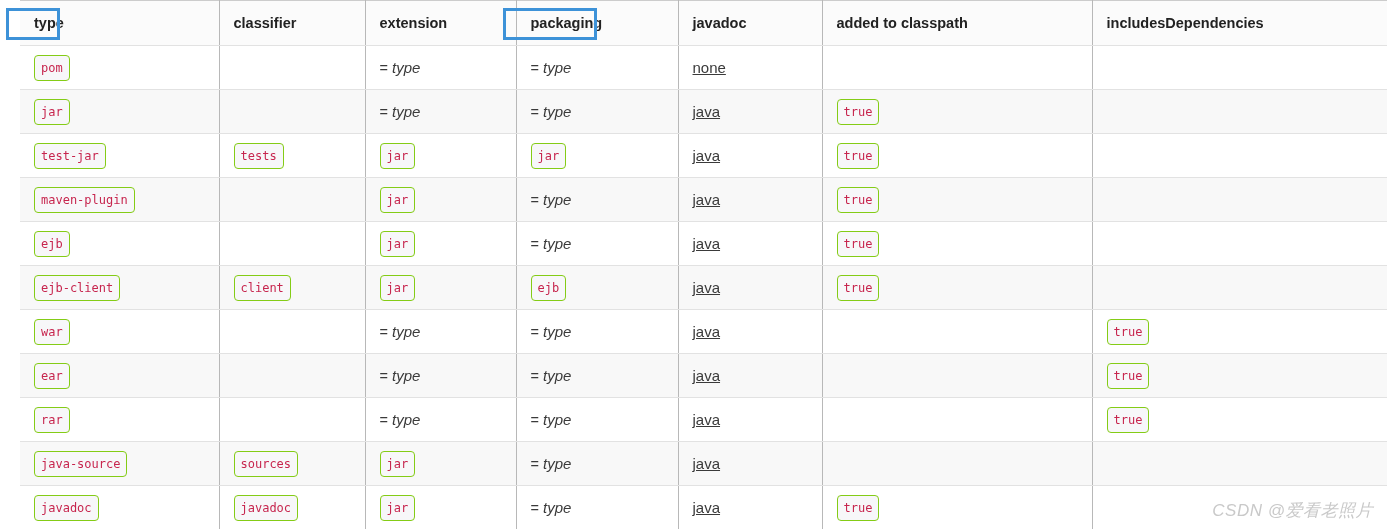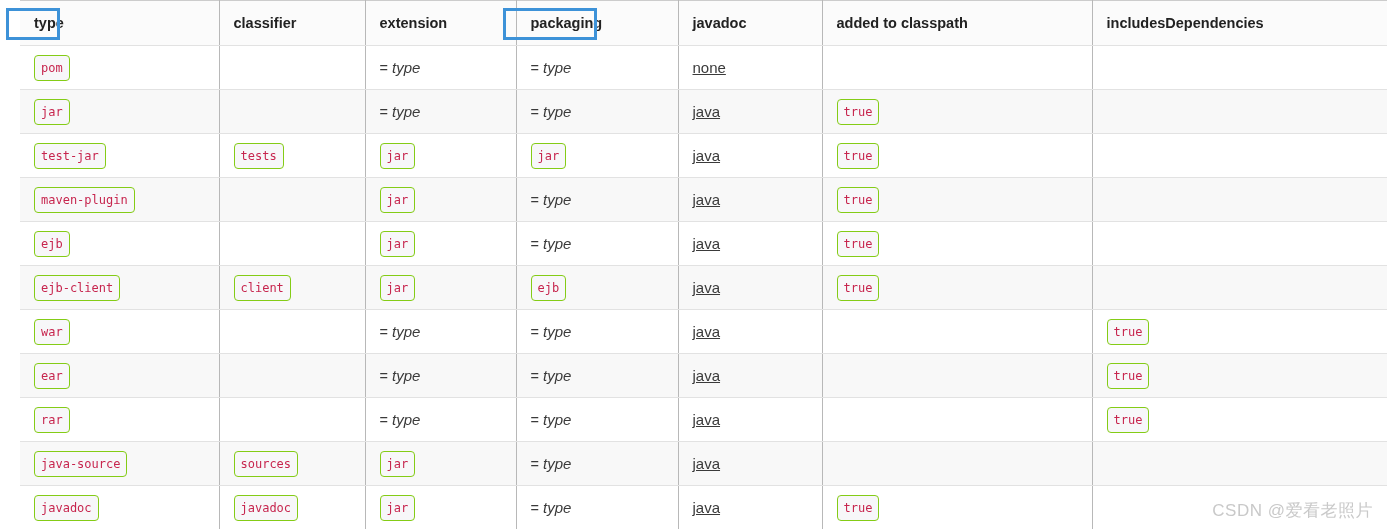--- a/index.html
+++ b/index.html
@@ -109,20 +109,21 @@
 
   .watermark {
     position: absolute;
     right: 14px;
     bottom: 7px;
     font-size: 17px;
     color: #c9c9c9;
     letter-spacing: 0.5px;
     white-space: nowrap;
     user-select: none;
+    font-style: italic;
   }
 </style>
 </head>
 <body>
 
 <div class="table-wrap">
   <table class="maven-types">
     <colgroup>
       <col class="c-type">
         <col class="c-classifier">

